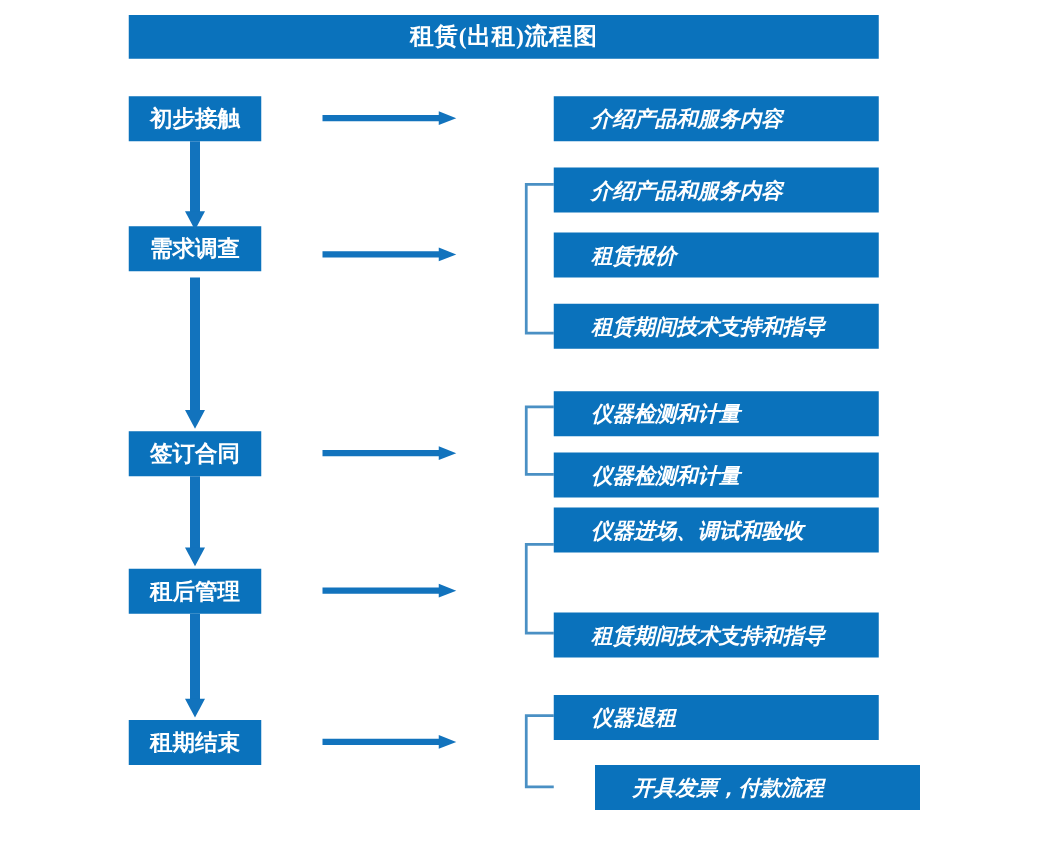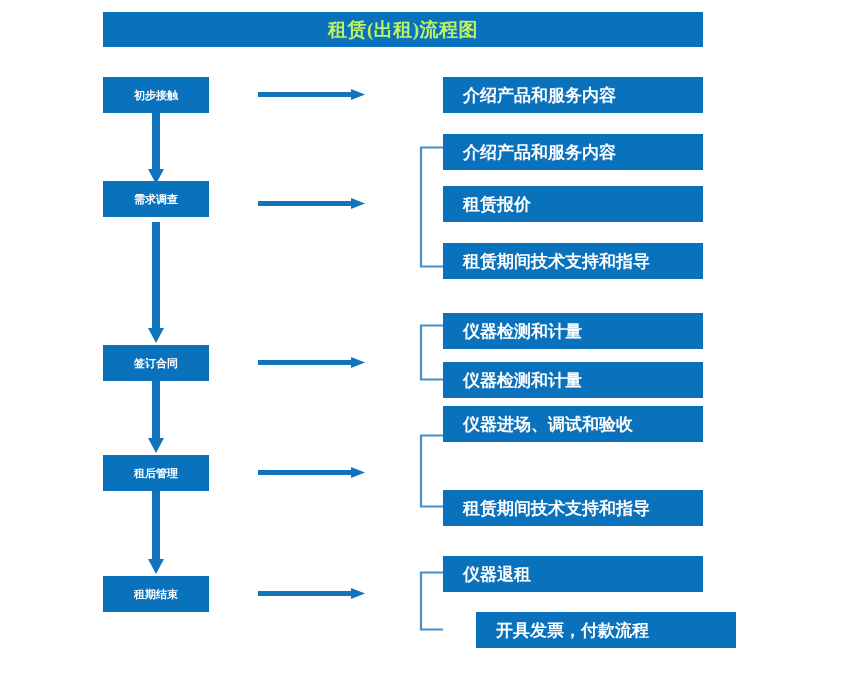--- a/index.html
+++ b/index.html
@@ -28,63 +28,64 @@
     left: 103px;
     top: 12px;
     width: 600px;
     height: 35px;
     background: #0A72BC;
     display: flex;
     align-items: center;
     justify-content: center;
   }
   .title-bar .title-text {
-    color: #bef264;
+    color: #ffffff;
     font-size: 19px;
     font-weight: bold;
     letter-spacing: 0.5px;
     line-height: 1;
   }
 
   
   .stage-box {
     position: absolute;
     left: 103px;
     width: 106px;
     height: 36px;
     background: #0A72BC;
     display: flex;
     align-items: center;
     justify-content: center;
   }
   .stage-box .stage-label {
     color: #ffffff;
-    font-size: 11px;
+    font-size: 18px;
     font-weight: bold;
     line-height: 1;
     white-space: nowrap;
   }
 
   
   .detail-box {
     position: absolute;
     left: 443px;
     width: 260px;
     height: 36px;
     background: #0A72BC;
     display: flex;
     align-items: center;
   }
   .detail-box .detail-label {
     color: #ffffff;
     font-size: 17px;
     font-weight: bold;
     line-height: 1;
-    padding-left: 20px;
+    padding-left: 30px;
     white-space: nowrap;
+    font-style: italic;
   }
 
   
   .v-arrow, .h-arrow, .bracket {
     position: absolute;
   }
   .v-arrow svg, .h-arrow svg, .bracket svg {
     display: block;
     overflow: visible;
   }

